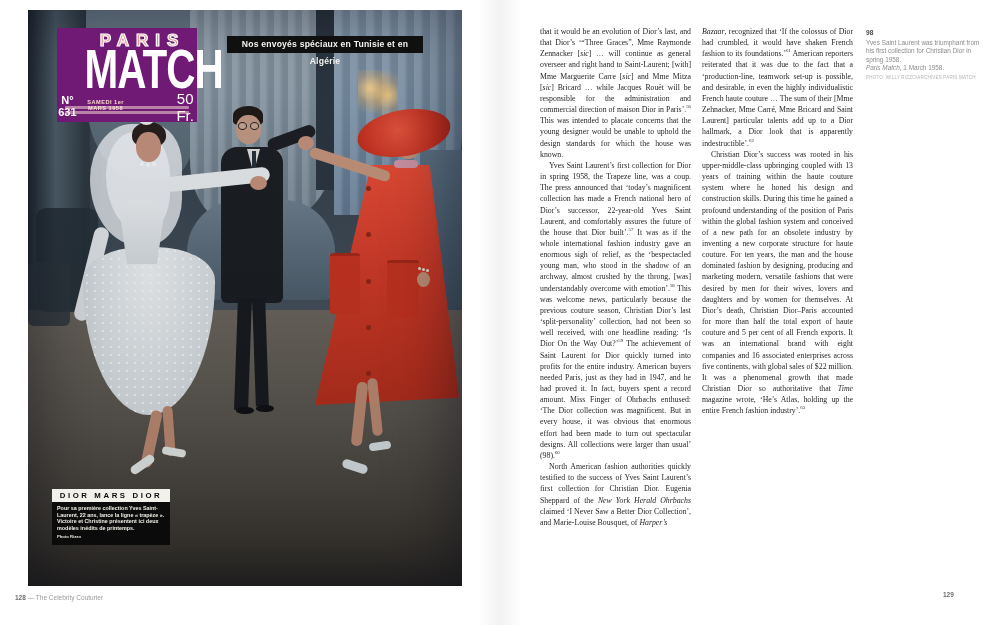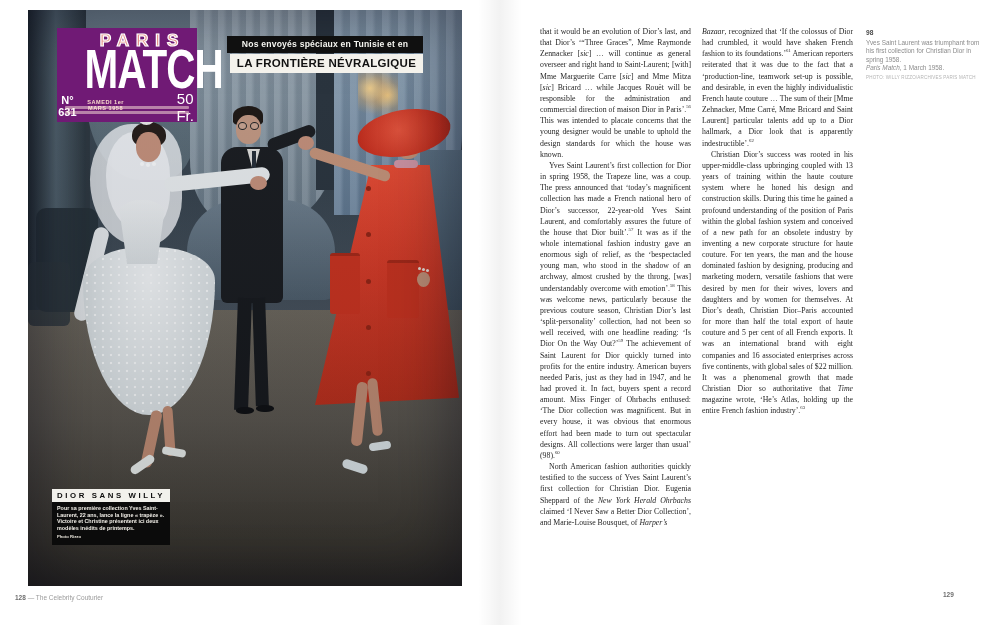--- a/index.html
+++ b/index.html
@@ -231,23 +231,22 @@
       <div class="match" style="position:static">MATCH</div>
       <div class="issue-row">
         <span class="issue-number">N° 631</span>
         <span class="issue-date">SAMEDI 1er MARS 1958</span>
         <span class="issue-price">50 Fr.</span>
       </div>
       <div class="issue-fineline" style="top:78px"></div>
       <div class="issue-fineline" style="top:83px"></div>
     </div>
     <div class="banner-top">Nos envoyés spéciaux en Tunisie et en Algérie</div>
-    <div class="banner-main">LA FRONTIÈRE NÉVRALGIQUE</div>
-
-    <div class="dior-title">DIOR SANS WILLY</div>
+
+    <div class="dior-title">DIOR MARS DIOR</div>
     <div class="dior-body">
       <span>Pour sa première collection Yves Saint-Laurent, 22 ans, lance la ligne « trapèze ». Victoire et Christine présentent ici deux modèles inédits de printemps.</span>
       <div class="dior-credit" style="position:static">Photo Rizzo</div>
     </div>
   </div>
 
   <div class="col col1">
       <p>that it would be an evolution of Dior’s last, and that Dior’s ‘“Three Graces”, Mme Raymonde Zennacker [<i>sic</i>] … will continue as general overseer and right hand to Saint-Laurent; [with] Mme Marguerite Carre [<i>sic</i>] and Mme Mitza [<i>sic</i>] Bricard … while Jacques Rouët will be responsible for the administration and commercial direction of maison Dior in Paris’.<sup>56</sup> This was intended to placate concerns that the young designer would be unable to uphold the design standards for which the house was known.</p>
       <p class="indent">Yves Saint Laurent’s first collection for Dior in spring 1958, the Trapeze line, was a coup. The press announced that ‘today’s magnificent collection has made a French national hero of Dior’s successor, 22-year-old Yves Saint Laurent, and comfortably assures the future of the house that Dior built’.<sup>57</sup> It was as if the whole international fashion industry gave an enormous sigh of relief, as the ‘bespectacled young man, who stood in the shadow of an archway, almost crushed by the throng, [was] understandably overcome with emotion’.<sup>58</sup> This was welcome news, particularly because the previous couture season, Christian Dior’s last ‘split-personality’ collection, had not been so well received, with one headline reading: ‘Is Dior On the Way Out?’<sup>59</sup> The achievement of Saint Laurent for Dior quickly turned into profits for the entire industry. American buyers needed Paris, just as they had in 1947, and he had proved it. In fact, buyers spent a record amount. Miss Finger of Ohrbachs enthused: ‘The Dior collection was magnificent. But in every house, it was obvious that enormous effort had been made to turn out spectacular designs. All collections were larger than usual’ (98).<sup>60</sup></p>
       <p class="indent">North American fashion authorities quickly testified to the success of Yves Saint Laurent’s first collection for Christian Dior. Eugenia Sheppard of the <i>New York Herald Ohrbachs</i> claimed ‘I Never Saw a Better Dior Collection’, and Marie-Louise Bousquet, of <i>Harper’s</i></p>

